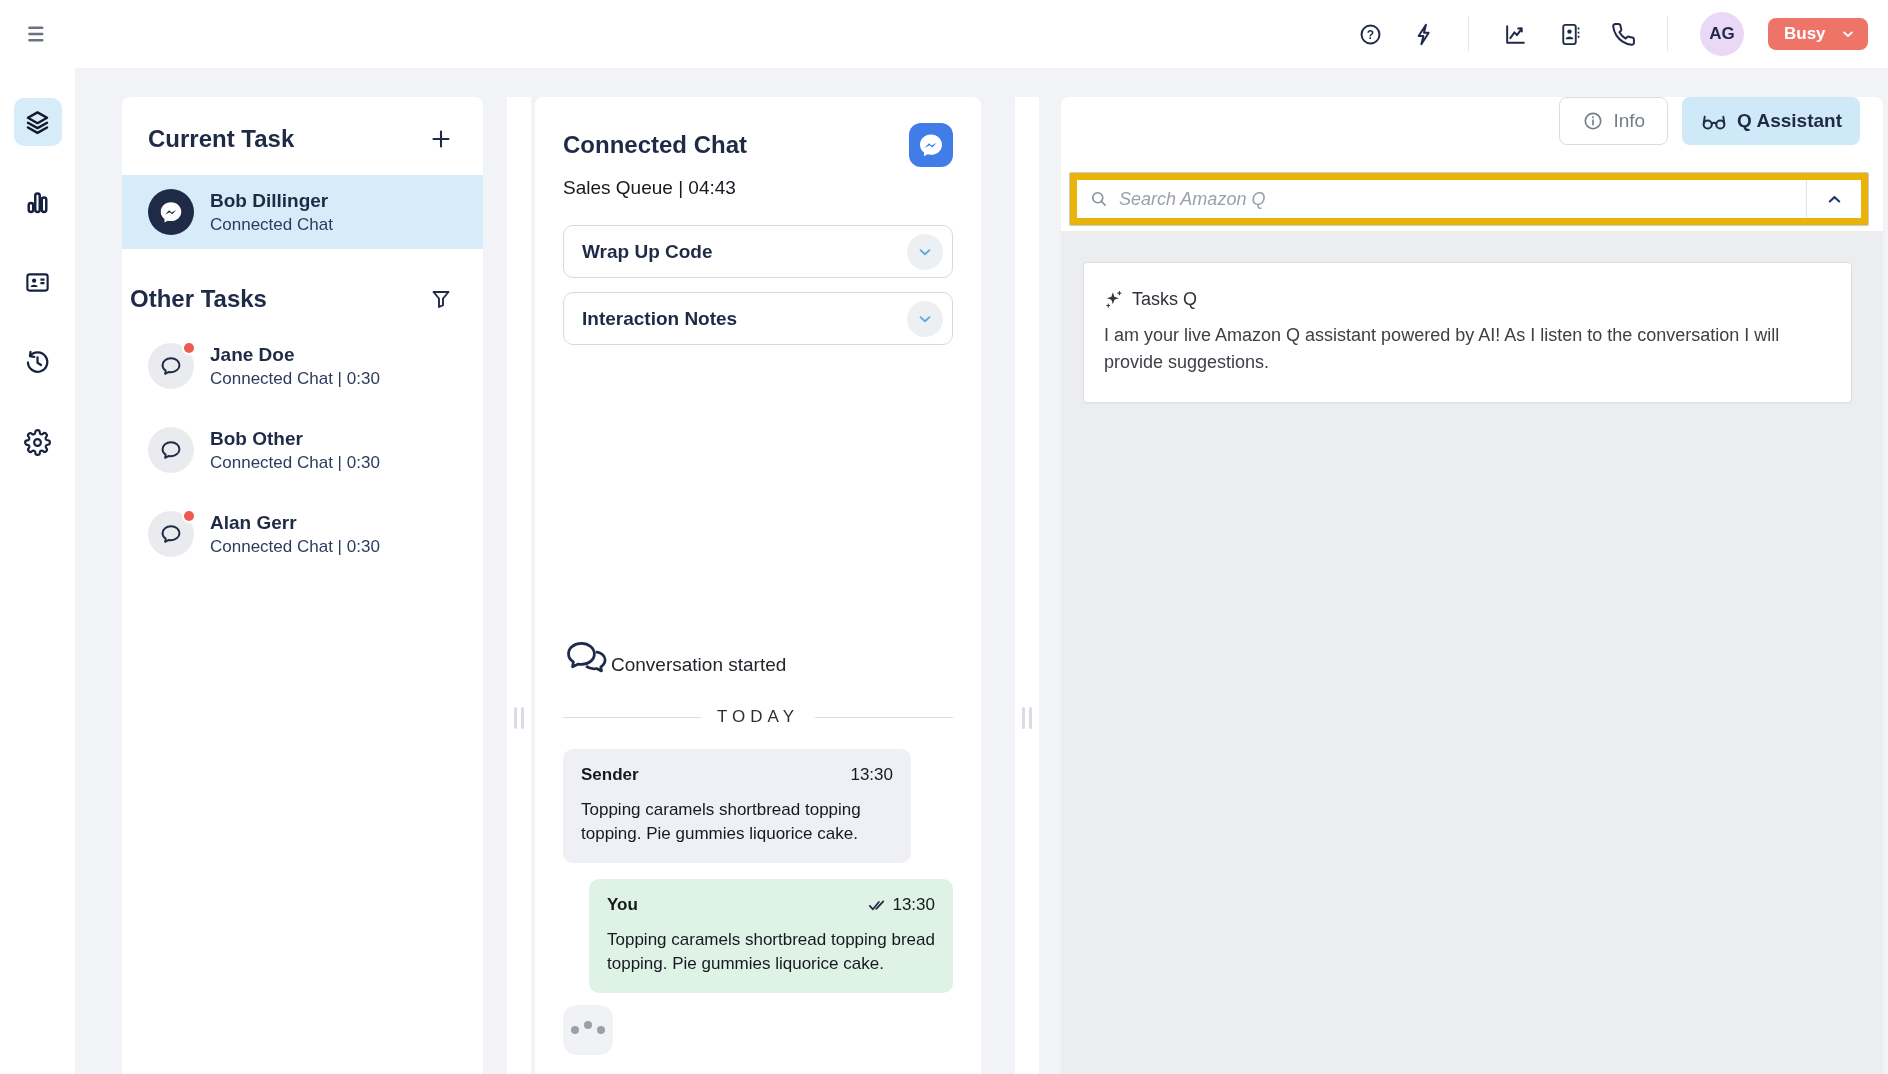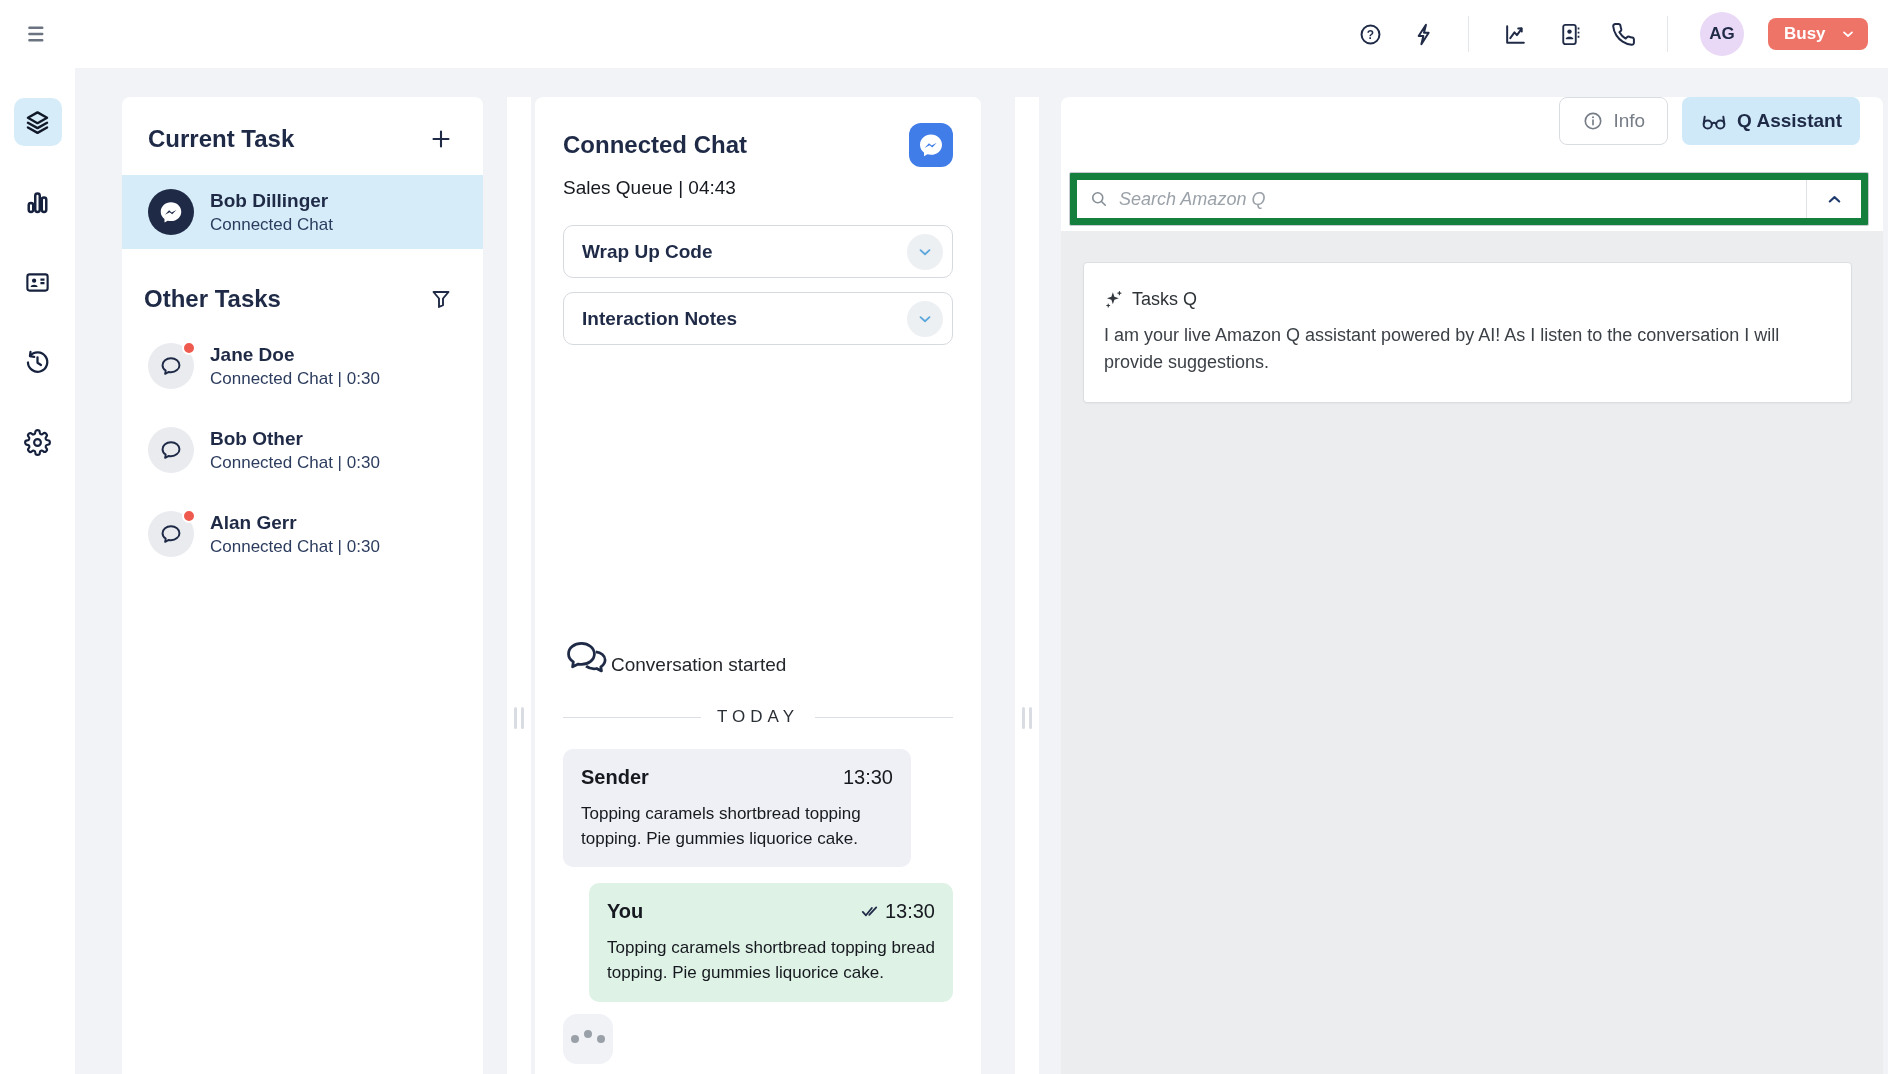--- a/index.html
+++ b/index.html
@@ -39,56 +39,56 @@
   .icon-btn { background:none; border:none; color:#1f2a47; cursor:pointer; width:32px; height:32px; display:flex; align-items:center; justify-content:center; }
   .task-row { display:flex; align-items:center; gap:16px; padding:10px 26px; cursor:pointer; }
   .task-row.selected { background:#d6ecf9; padding-top:14px; padding-bottom:14px; }
   .task-avatar { position:relative; width:46px; height:46px; flex:none; }
   .task-avatar .circle { width:46px; height:46px; border-radius:50%; display:flex; align-items:center; justify-content:center; }
   .circle.navy { background:#1f2a47; color:#fff; }
   .circle.gray { background:#e9ebef; color:#1f2a47; }
   .unread-dot { position:absolute; top:-2px; right:-2px; width:14px; height:14px; border-radius:50%; background:#ef5a4e; border:2px solid #fff; }
   .task-name { font-size:19px; font-weight:bold; color:#1f2a47; line-height:1.25; }
   .task-sub { font-size:17px; color:#2c3c5e; margin-top:2px; }
-  .tp-other-header { display:flex; align-items:center; justify-content:space-between; padding:34px 26px 18px 22px; }
+  .tp-other-header { display:flex; align-items:center; justify-content:space-between; padding:34px 26px 18px 8px; }
   .task-list .task-row { margin-bottom:18px; }
 
   
   .chat-panel { width:446px; flex:none; padding:0 28px; display:flex; flex-direction:column; }
   .cp-head { display:flex; align-items:flex-start; justify-content:space-between; margin-top:26px; }
   .cp-title { font-size:24px; font-weight:bold; color:#1f2a47; padding-top:8px; }
   .channel-tile { width:44px; height:44px; border-radius:12px; background:#407de9; display:flex; align-items:center; justify-content:center; }
   .cp-queue { margin-top:10px; font-size:19px; color:#16191f; }
   .accordion { margin-top:26px; height:53px; border:1px solid #d6dade; border-radius:10px; background:#fff; display:flex; align-items:center; justify-content:space-between; padding:0 9px 0 18px; width:100%; cursor:pointer; font-family:inherit; }
   .accordion + .accordion { margin-top:14px; }
   .acc-label { font-size:19px; font-weight:bold; color:#1f2a47; }
   .acc-chevron { width:36px; height:36px; border-radius:50%; background:#edf0f3; color:#5ba7dd; display:flex; align-items:center; justify-content:center; }
   .conv-start { margin-top:294px; display:flex; flex-direction:row; align-items:center; color:#1f2a47; }
   .conv-start .label { margin-top:10px; font-size:19px; color:#23262b; }
   .day-divider { margin-top:26px; display:flex; align-items:center; }
   .day-divider .line { flex:1; height:1px; background:#dbdee2; }
   .day-divider .label { margin:0 16px; font-size:17px; letter-spacing:5px; color:#2b2f36; }
   .messages { display:flex; flex-direction:column; margin-top:22px; }
   .bubble { border-radius:10px; padding:14px 18px 16px 18px; font-size:17px; color:#16191f; line-height:1.45; }
-  .bubble-head { display:flex; align-items:center; justify-content:space-between; font-size:20px; margin-bottom:10px; }
+  .bubble-head { display:flex; align-items:center; justify-content:space-between; font-size:17px; margin-bottom:10px; }
   .bubble-head .author { font-weight:bold; }
   .bubble-head .meta { display:flex; align-items:center; gap:7px; color:#16191f; }
   .bubble.incoming { background:#eef0f6; width:348px; align-self:flex-start; }
   .bubble.outgoing { background:#def2e6; width:364px; align-self:flex-end; margin-top:16px; }
   .typing { margin-top:12px; width:50px; height:50px; border-radius:14px; background:#f0f2f6; display:flex; align-items:center; justify-content:center; gap:5px; }
   .typing i { width:8px; height:8px; border-radius:50%; background:#9aa0a8; display:block; }
   .typing i:nth-child(2) { transform:translateY(-5px); }
 
   
   .q-panel { width:822px; margin-right:20px; flex:none; display:flex; flex-direction:column; }
   .q-tabs { display:flex; justify-content:flex-end; gap:14px; padding-right:23px; }
   .tab { height:48px; display:flex; align-items:center; gap:9px; border-radius:8px; font-size:19px; cursor:pointer; font-family:inherit; }
   .tab-info { background:#fff; border:1px solid #d9dce1; color:#767d87; padding:0 22px; }
   .tab-assistant { background:#cfe9f8; border:none; color:#1f2a47; font-weight:bold; padding:0 18px; }
-  .q-search { margin:27px 14px 0 8px; background:#15803d; border:1px solid #c6ccd2; border-radius:2px; padding:7px; }
+  .q-search { margin:27px 14px 0 8px; background:#eab308; border:1px solid #c6ccd2; border-radius:2px; padding:7px; }
   .q-search-inner { background:#fff; height:38px; display:flex; align-items:center; }
   .q-search-inner .mag { margin:0 10px 0 12px; color:#868e96; }
   .q-search-inner input { flex:1; border:none; outline:none; font-size:18px; font-family:inherit; color:#33383e; background:transparent; }
   .q-search-inner input::placeholder { font-style:italic; color:#9aa1a8; }
   .q-search-inner .vdiv { width:1px; height:38px; background:#e0e3e7; }
   .q-collapse { width:54px; height:38px; background:none; border:none; display:flex; align-items:center; justify-content:center; color:#1f3a6e; cursor:pointer; }
   .q-content { flex:1; background:#ebedef; margin-top:5px; padding:31px 31px 0 22px; }
   .q-card { background:#fff; border:1px solid #dcdfe2; border-radius:4px; padding:26px 22px 26px 20px; box-shadow:0 1px 2px rgba(0,0,0,0.04); }
   .q-card-title { display:flex; align-items:center; gap:9px; font-size:18px; color:#2e3338; }
   .q-card-body { margin-top:12px; font-size:18px; color:#3c4147; line-height:1.5; max-width:740px; }

